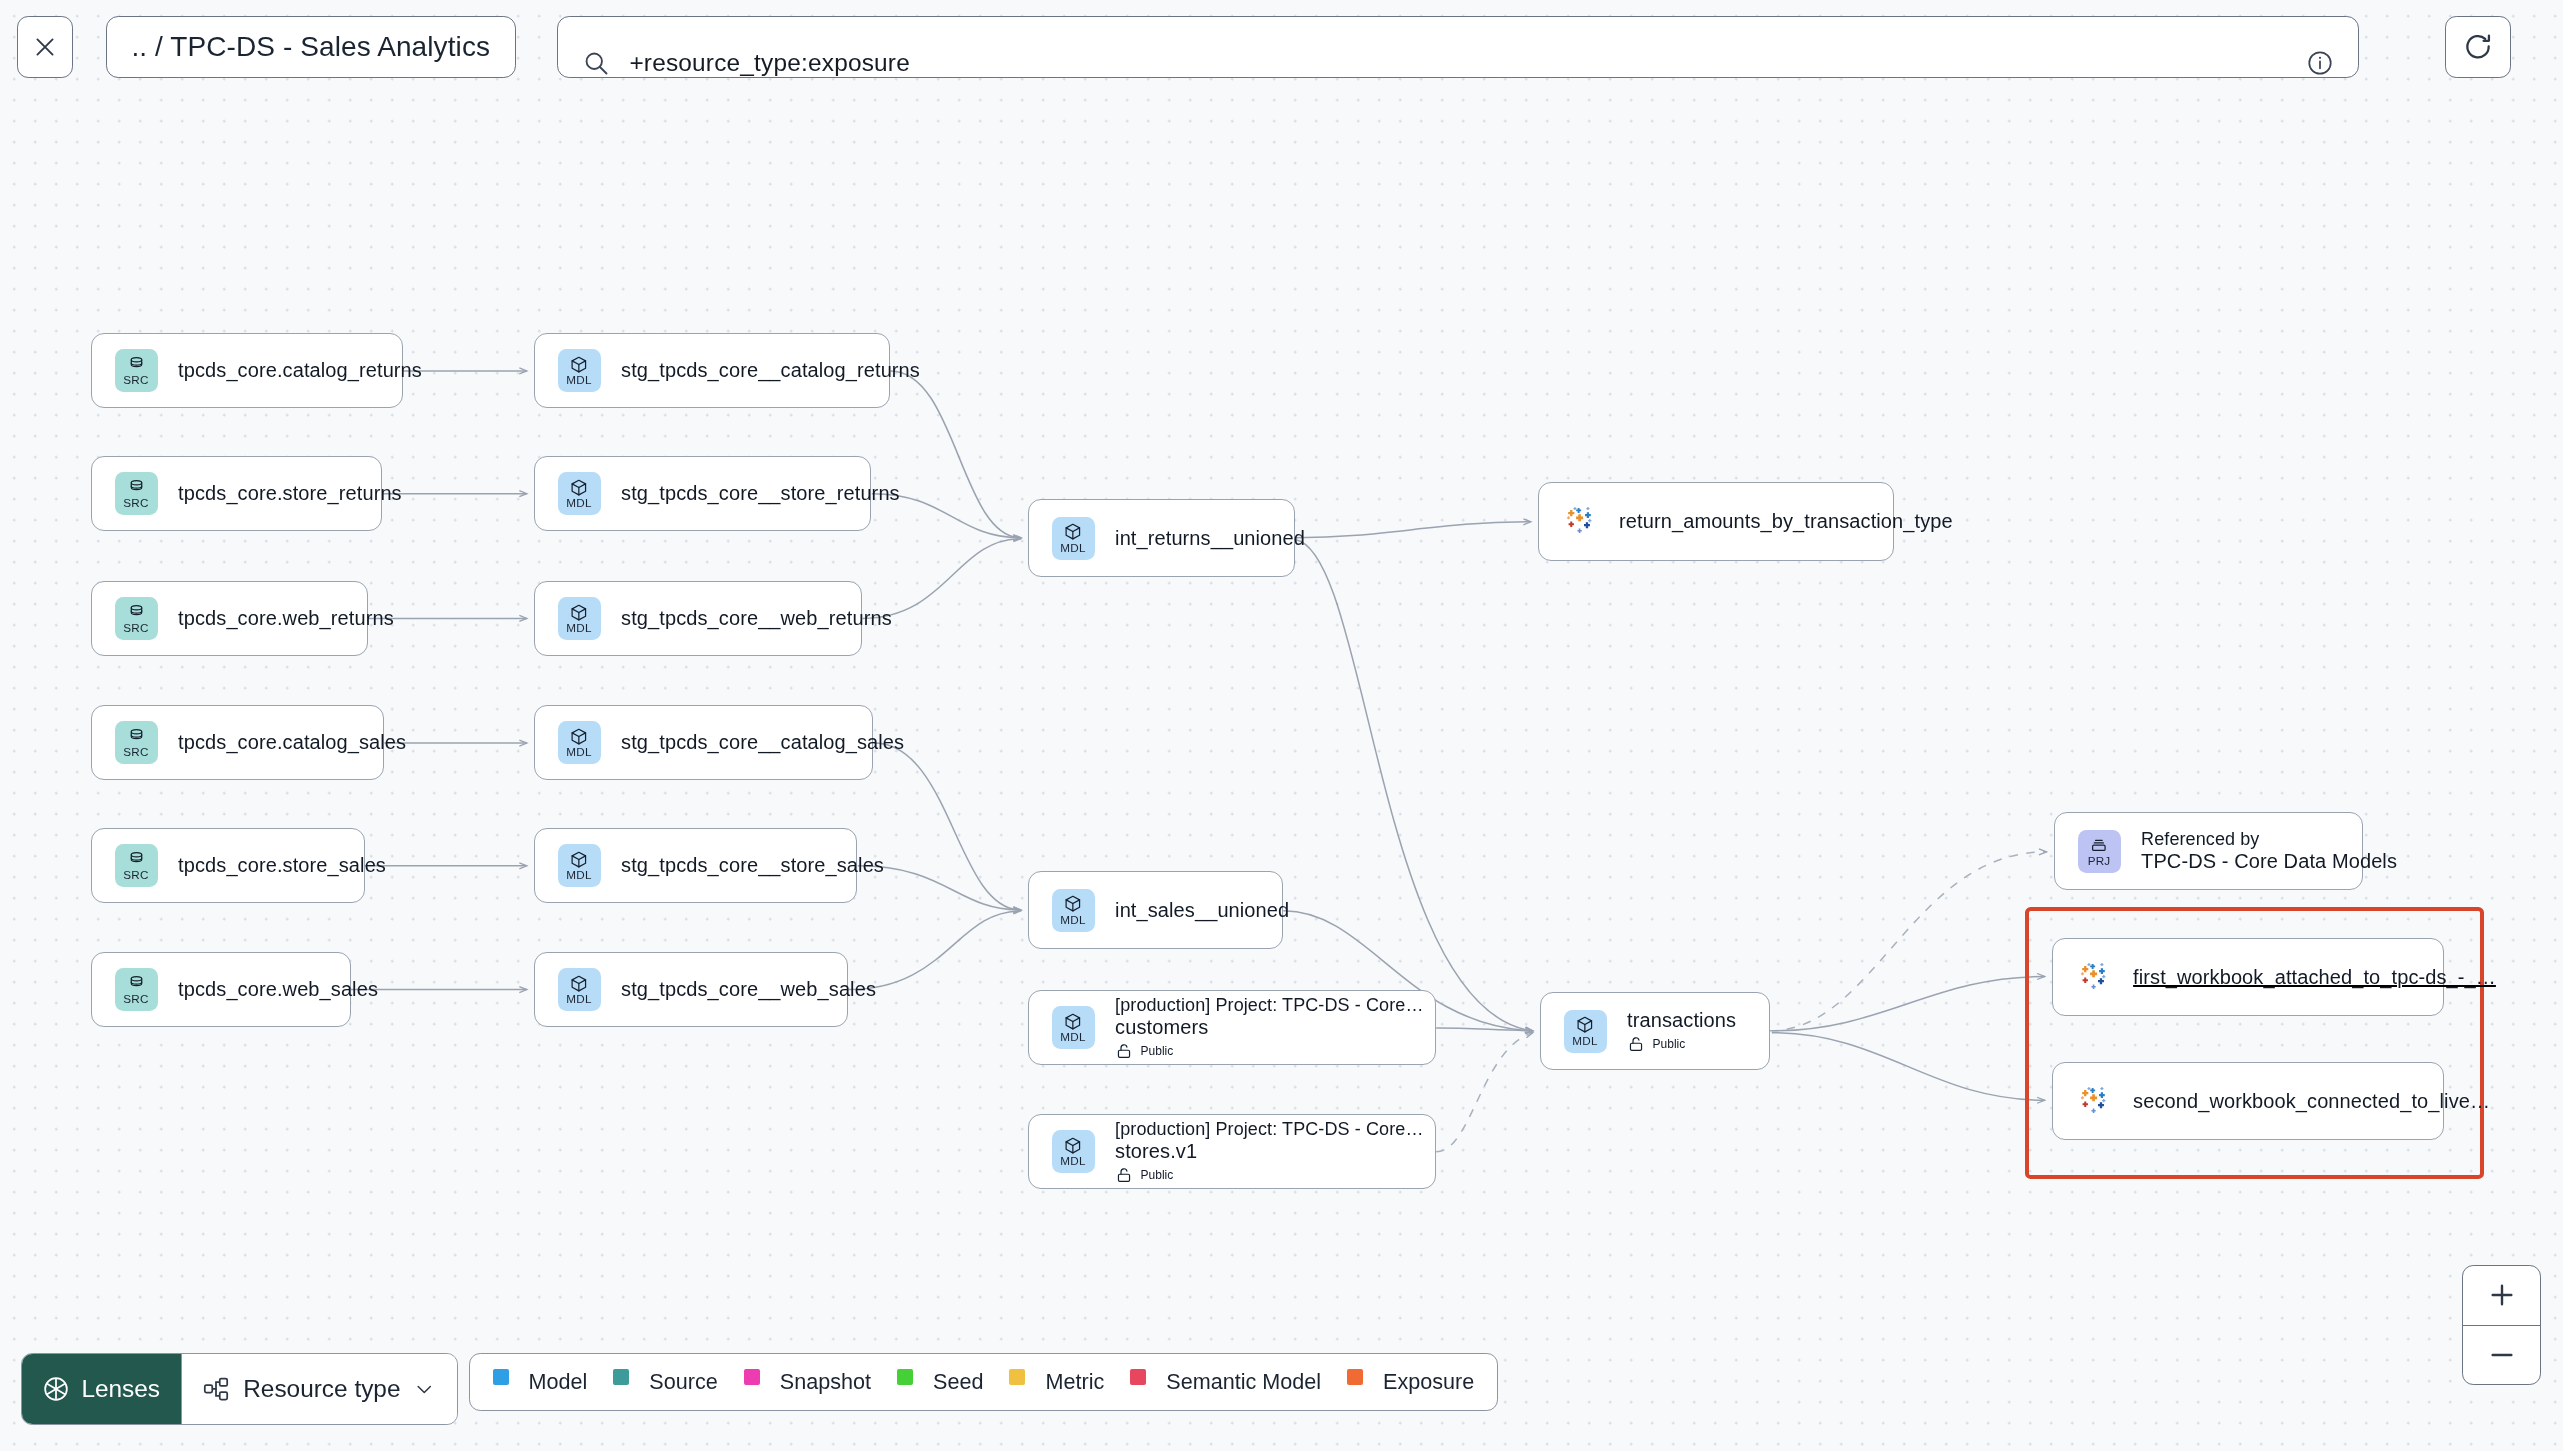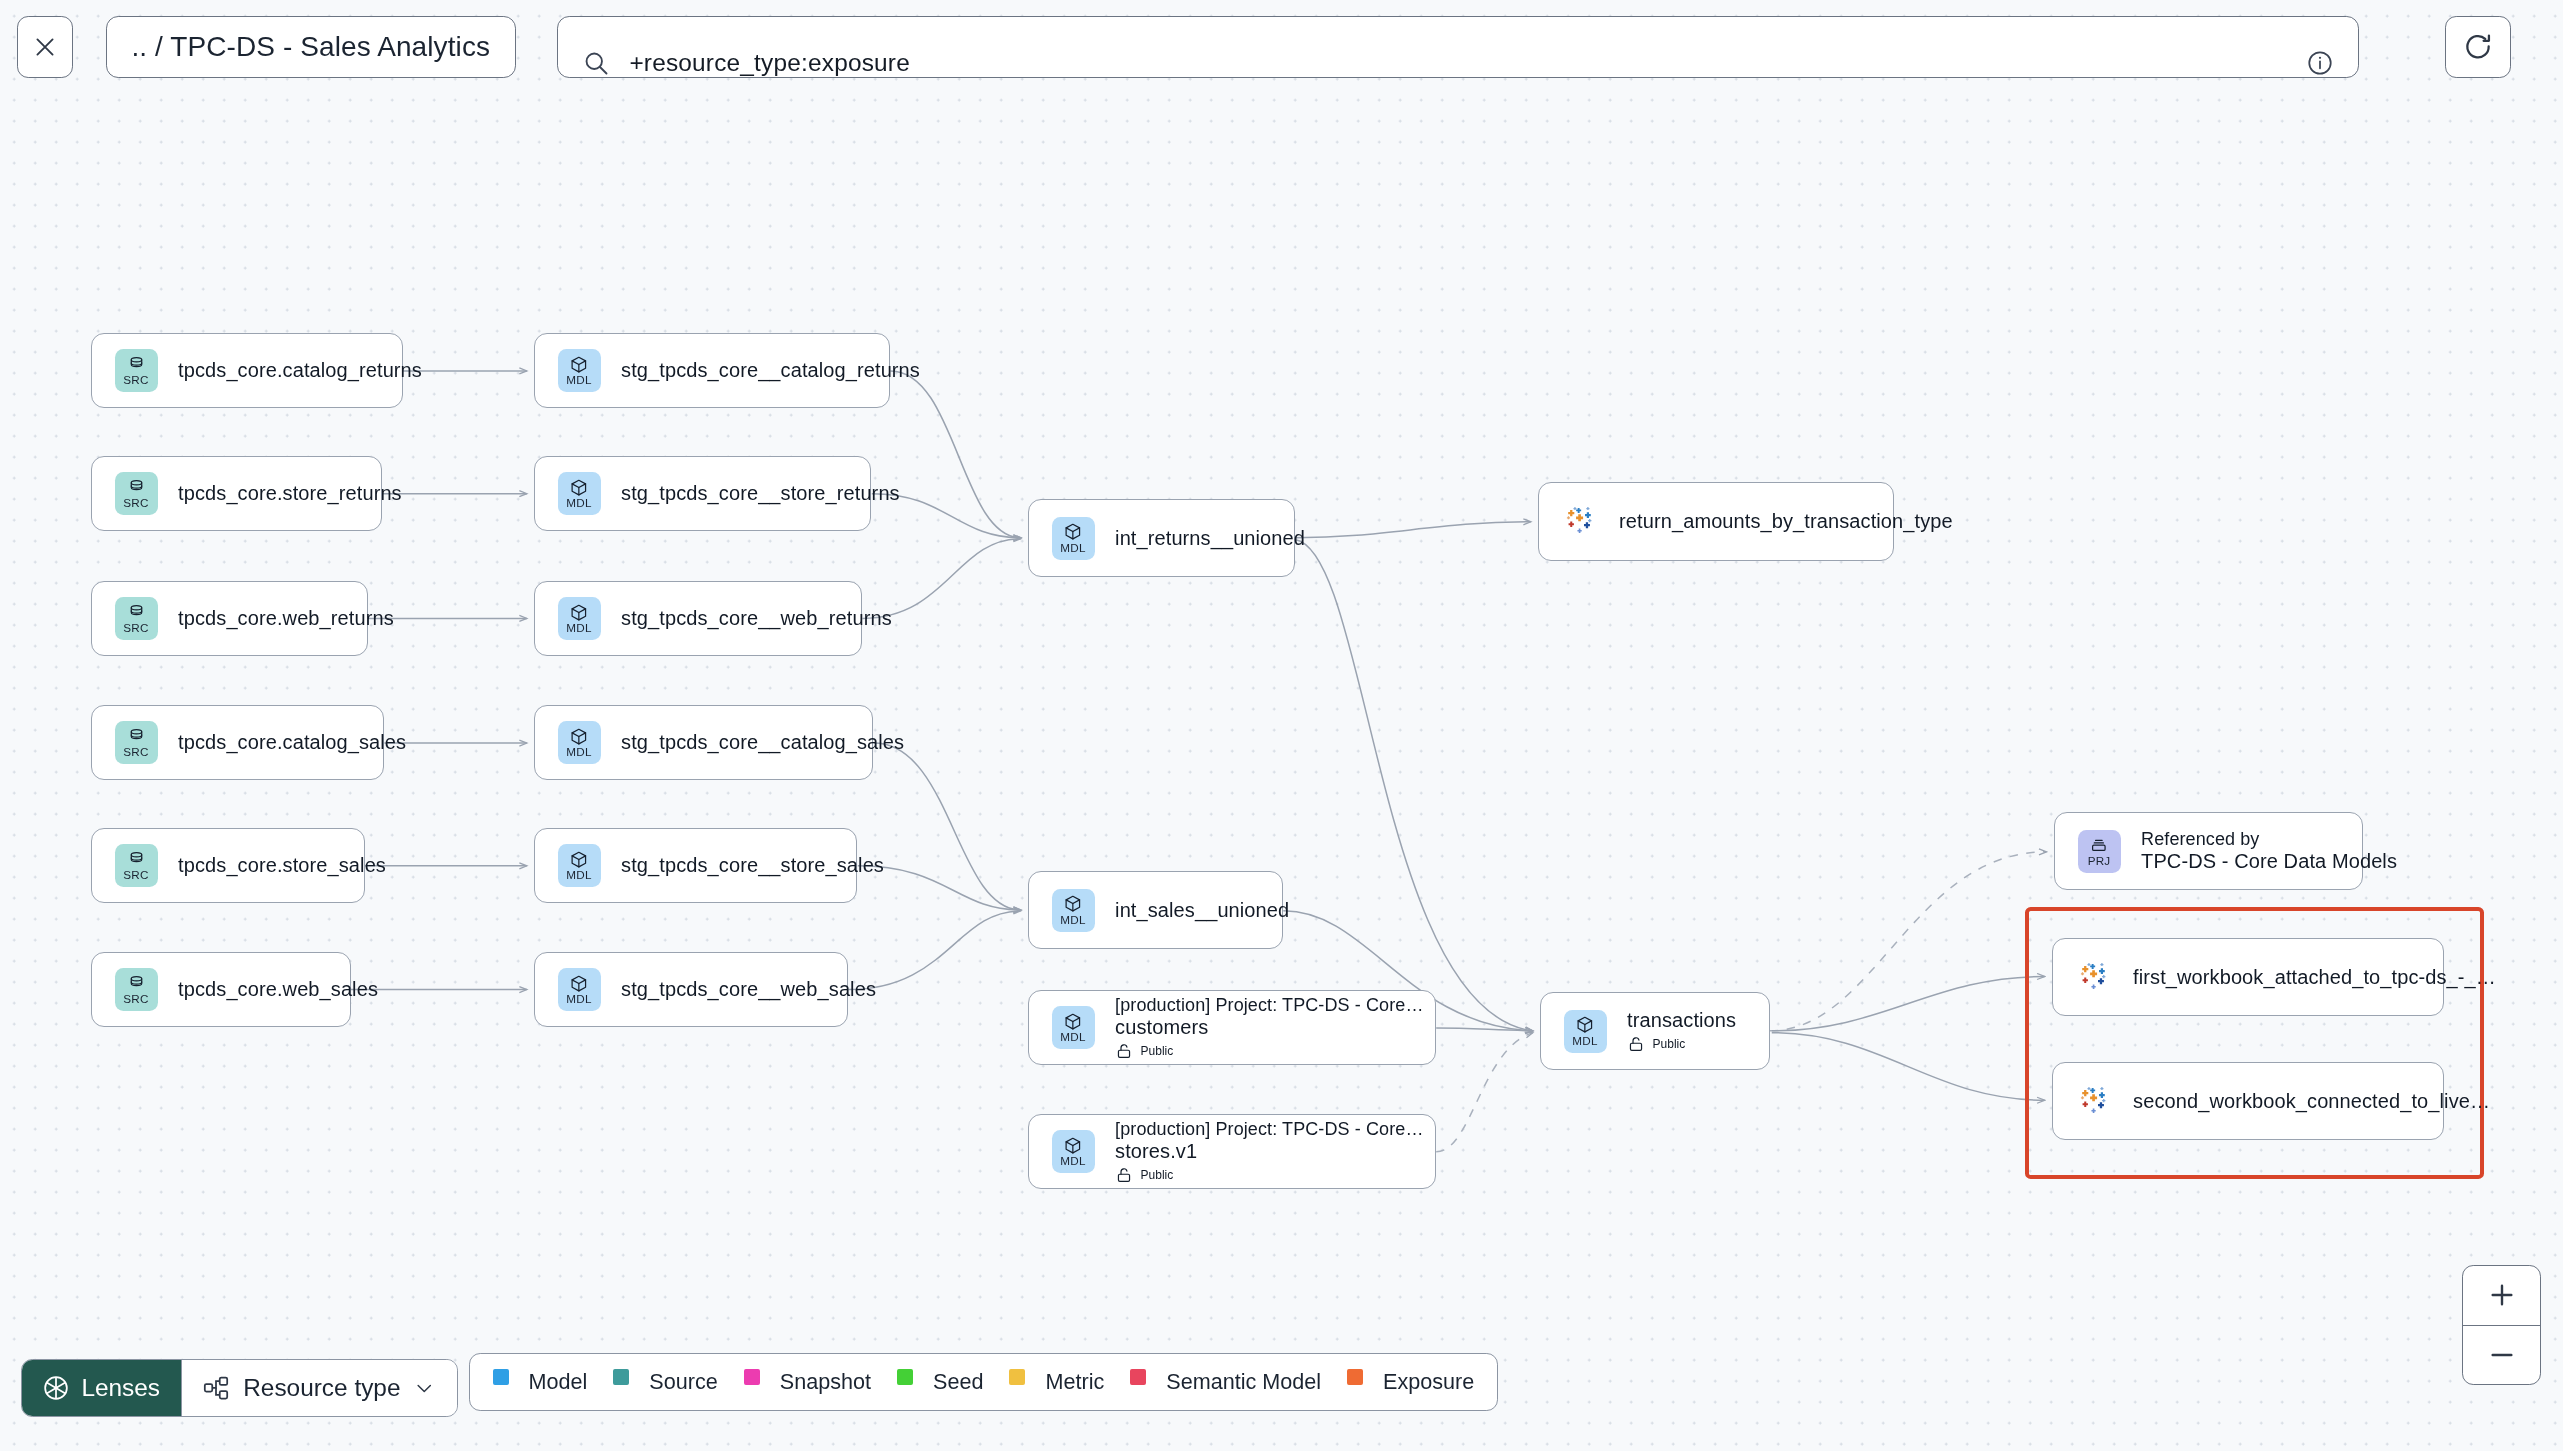--- a/index.html
+++ b/index.html
@@ -97,25 +97,24 @@
     border: 4.7px solid #d8452a;
     border-radius: 5.6px;
     z-index: 2;
     background: transparent;
     pointer-events: none;
   }
 
   
   #lens-group {
     position: absolute; left: 20.6px; top: 1353px;
-    height: 58px; display: flex; align-items: stretch;
+    height: 72px; display: flex; align-items: stretch;
     border-radius: 11.2px; overflow: hidden;
     border: 1.4px solid #8c95a3;
     z-index: 6;
-    margin-top: 6px;
   }
   #lenses-btn {
     background: #23584f; color: #ffffff;
     display: flex; align-items: center; gap: 11.2px;
     padding: 0 20.6px; font-size: 24.4px; cursor: pointer;
   }
   #resource-type-btn {
     background: #ffffff; color: #1b2431;
     display: flex; align-items: center; gap: 13px;
     padding: 0 20.6px; font-size: 24.4px; cursor: pointer;
@@ -545,21 +544,21 @@
                 <path d="M8 6.6 H16"></path>
               </svg>
             </span>
             <span class="bl">PRJ</span>
           </div>
           <div class="node-body">
             <div class="node-sub">Referenced by</div>
             <div class="node-title">TPC-DS - Core Data Models</div>
           </div>
         </div>
-        <div class="node" style="left: 2052px; top: 827px; width: 392px; height: 78px;">
+        <div class="node" style="left: 2052px; top: 827px; width: 392px; height: 78px; text-decoration: underline;">
           <span class="tab-icon"><svg width="37" height="37" viewBox="0 0 40 34" stroke-linecap="butt">
               <path d="M18 2.3 V7.7 M15.3 5 H20.7" stroke="#2a7ec4" stroke-width="2.1"></path>
               <path d="M10 4.7 V11.3 M6.7 8 H13.3" stroke="#e8912c" stroke-width="2.5"></path>
               <path d="M19 9.2 V16.8 M15.2 13 H22.8" stroke="#e8912c" stroke-width="2.9"></path>
               <path d="M28 6.9 V13.1 M24.9 10 H31.1" stroke="#2a7ec4" stroke-width="2.4"></path>
               <path d="M10 17.1 V22.9 M7.1 20 H12.9" stroke="#c0392b" stroke-width="2.2"></path>
               <path d="M27 17.8 V24.2 M23.8 21 H30.2" stroke="#1f4e9c" stroke-width="2.5"></path>
               <path d="M19 24.7 V29.3 M16.7 27 H21.3" stroke="#6b8fd4" stroke-width="1.8"></path>
               <path d="M28 1.3 V4.7 M26.3 3 H29.7" stroke="#7fa8d8" stroke-width="1.4"></path>
               <path d="M7 11.3 V14.7 M5.3 13 H8.7" stroke="#e8a86c" stroke-width="1.4"></path>

